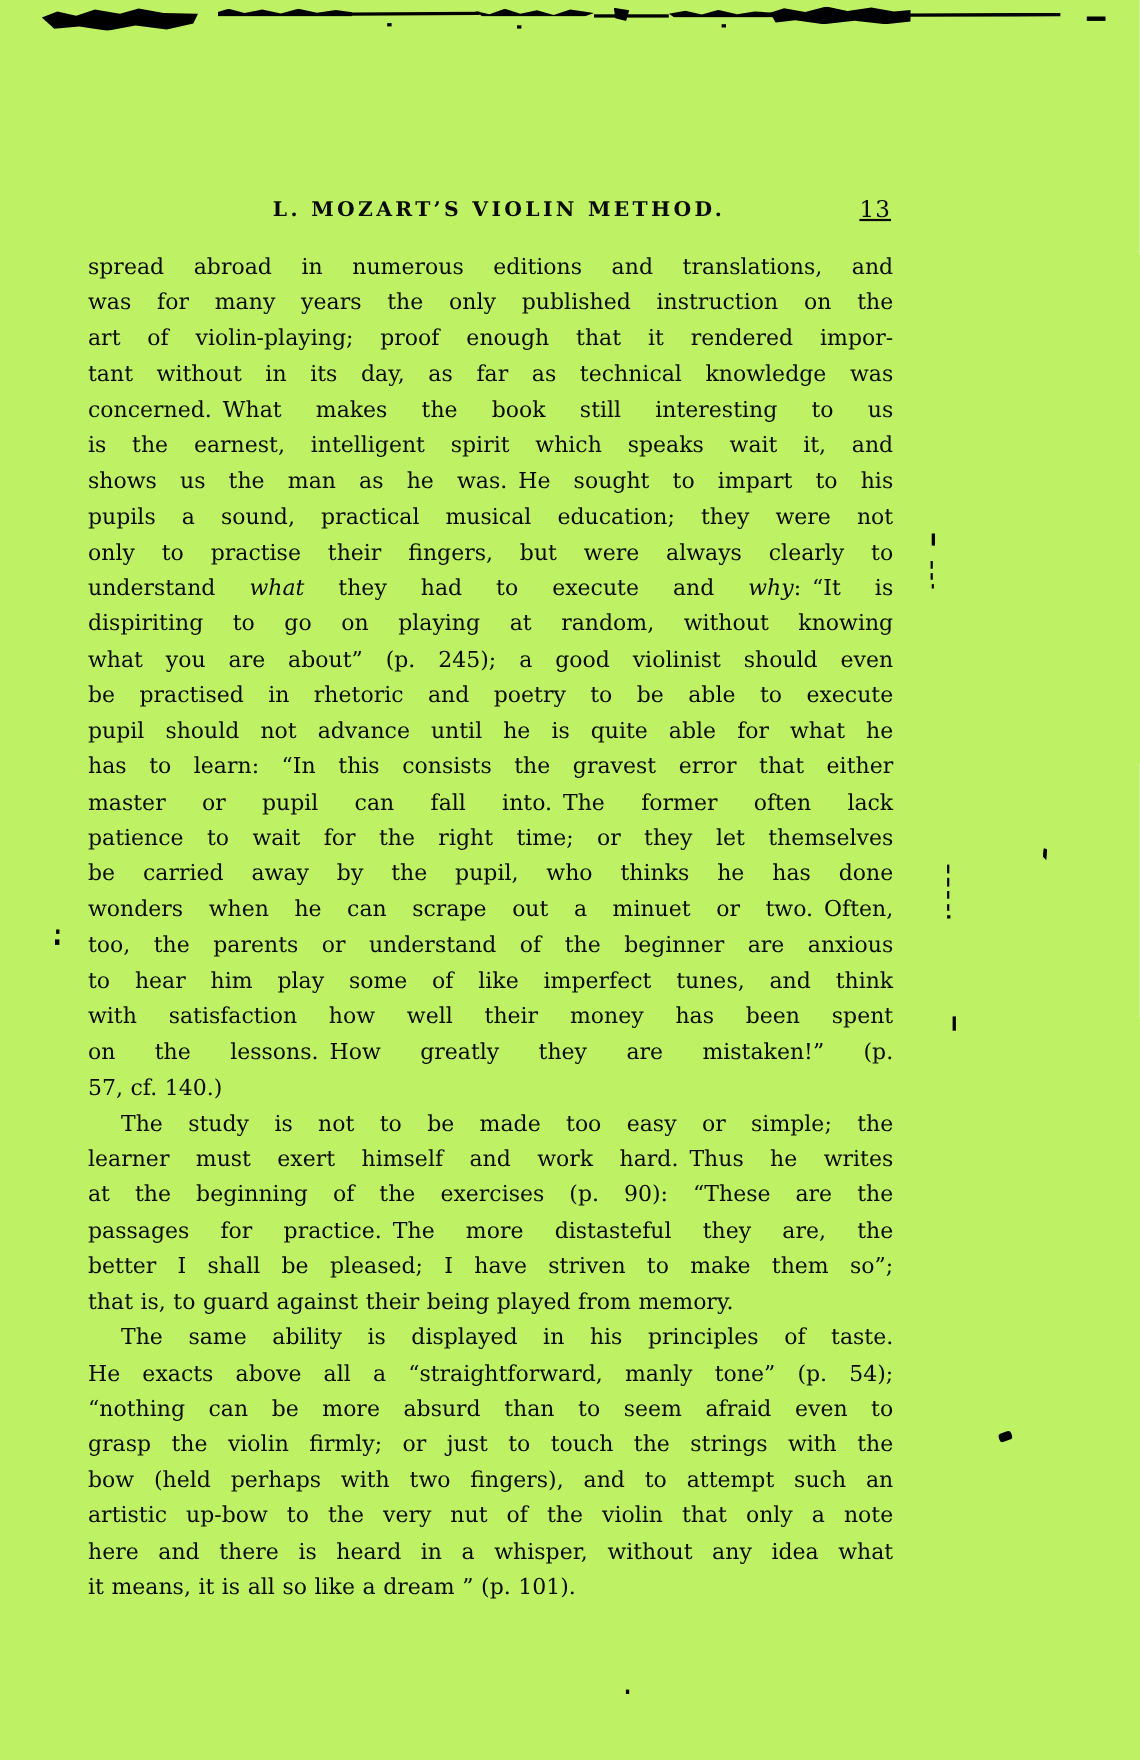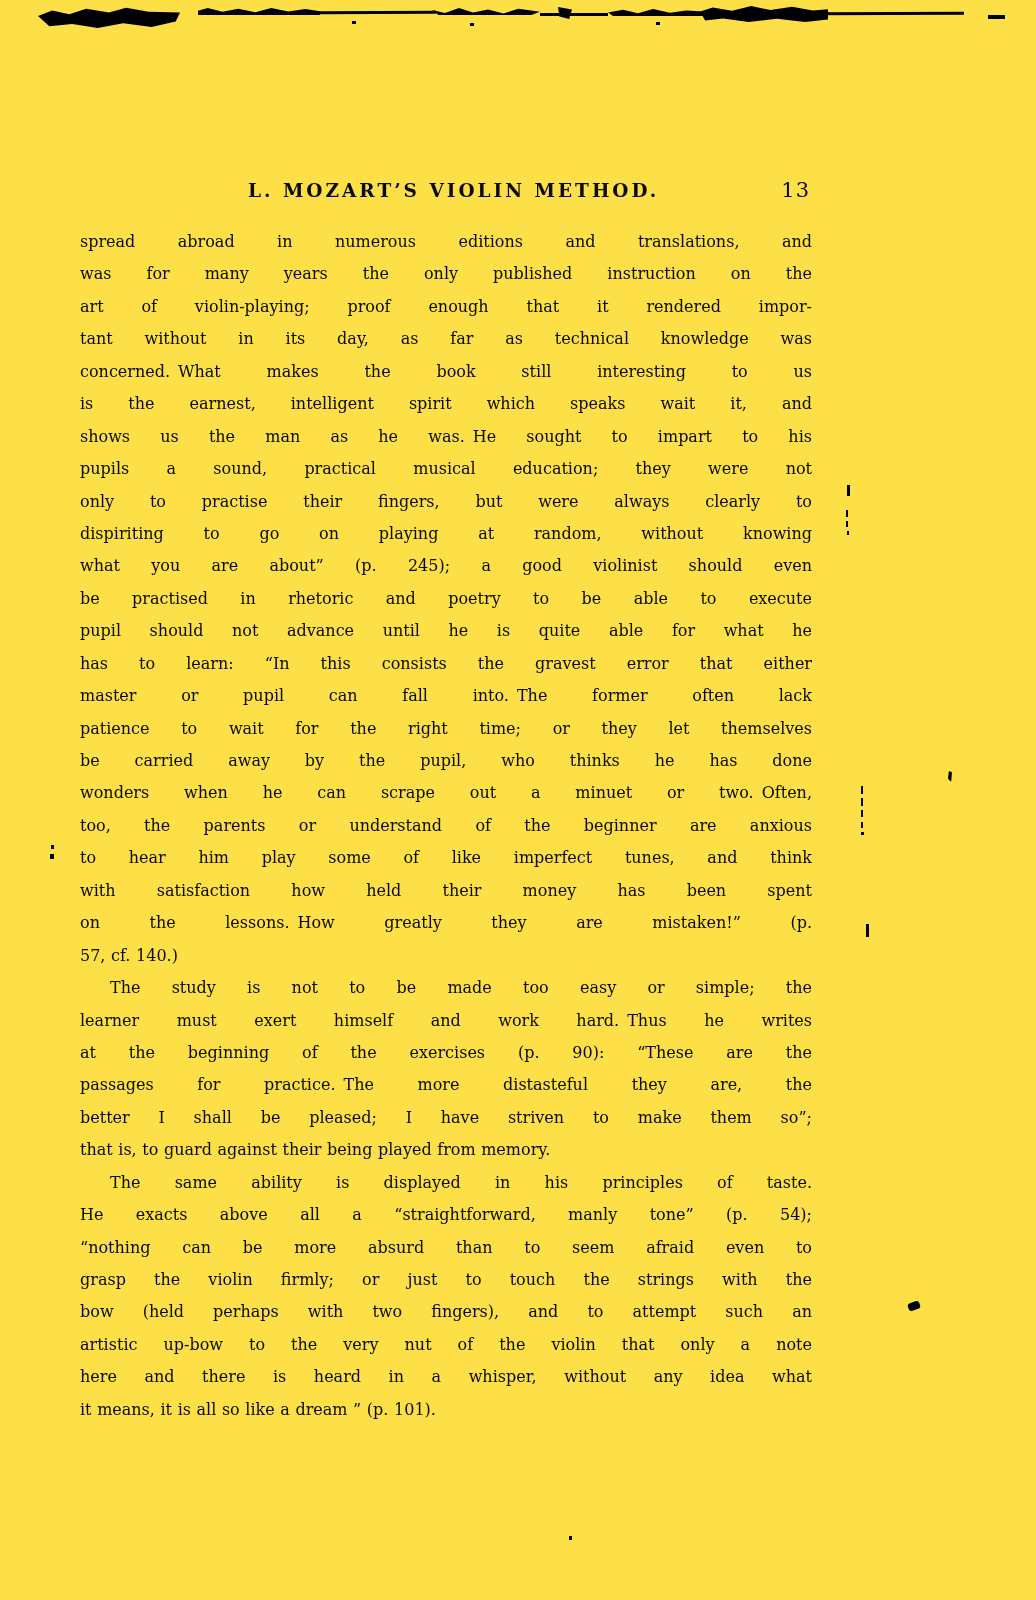--- a/index.html
+++ b/index.html
@@ -1,20 +1,20 @@
 <!DOCTYPE html>
 <html><head>
 <meta charset="utf-8">
 <style>
   html, body { margin: 0; padding: 0; background: #e8e8e8; }
   .page {
     position: relative;
     width: 1036px;
     height: 1600px;
-    background: #fde047;
+    background: #bef264;
     overflow: hidden;
     font-family: "DejaVu Serif", serif;
     color: #0a0a0a;
   }
   
   .art { position: absolute; background: #000; }
   .blob1 {
     left: 38px; top: 6px; width: 142px; height: 22px;
     clip-path: polygon(0% 45%, 10% 20%, 22% 38%, 34% 12%, 50% 30%, 62% 8%, 78% 26%, 100% 30%, 97% 70%, 80% 95%, 60% 78%, 42% 100%, 24% 82%, 8% 92%);
   }
@@ -53,26 +53,26 @@
   .m9 { left: 50px;  top: 854px; width: 4px; height: 5px; }
   
   .header { position: absolute; left: 80px; top: 180px; width: 732px; height: 30px; }
   .header-title {
     position: absolute; left: 168px; top: 0;
     font-size: 18.5px; font-weight: bold; letter-spacing: 3px;
     white-space: nowrap;
   }
   .page-number {
     position: absolute; right: 2px; top: -2px;
-    font-size: 21px; letter-spacing: 1px;
+    font-size: 21px; letter-spacing: 1px; text-decoration: underline;
   }
   
   .body-text { position: absolute; left: 80px; top: 226px; width: 732px; }
   .line {
-    font-size: 16px;
+    font-size: 20px;
     line-height: 32.45px;
     height: 32.45px;
     text-align: justify;
     text-align-last: justify;
     -moz-text-align-last: justify;
     word-spacing: 0.5px;
     white-space: nowrap;
     overflow: visible;
   }
   .line.last { text-align: left; text-align-last: left; -moz-text-align-last: left; }
@@ -122,32 +122,33 @@
   <div class="body-text">
       <div class="line">spread abroad in numerous editions and translations, and</div>
       <div class="line">was for many years the only published instruction on the</div>
       <div class="line">art of violin-playing; proof enough that it rendered impor-</div>
       <div class="line">tant without in its day, as far as technical knowledge was</div>
       <div class="line">concerned. What makes the book still interesting to us</div>
       <div class="line">is the earnest, intelligent spirit which speaks wait it, and</div>
       <div class="line">shows us the man as he was. He sought to impart to his</div>
       <div class="line">pupils a sound, practical musical education; they were not</div>
       <div class="line">only to practise their fingers, but were always clearly to</div>
+      <div class="line"><span>understand </span><span class="it">what</span><span> they had to execute and </span><span class="it">why</span><span>: “It is</span></div>
       <div class="line">dispiriting to go on playing at random, without knowing</div>
       <div class="line">what you are about” (p. 245); a good violinist should even</div>
       <div class="line">be practised in rhetoric and poetry to be able to execute</div>
       <div class="line">pupil should not advance until he is quite able for what he</div>
       <div class="line">has to learn: “In this consists the gravest error that either</div>
       <div class="line">master or pupil can fall into. The former often lack</div>
       <div class="line">patience to wait for the right time; or they let themselves</div>
       <div class="line">be carried away by the pupil, who thinks he has done</div>
       <div class="line">wonders when he can scrape out a minuet or two. Often,</div>
       <div class="line">too, the parents or understand of the beginner are anxious</div>
       <div class="line">to hear him play some of like imperfect tunes, and think</div>
-      <div class="line">with satisfaction how held their money has been spent</div>
+      <div class="line">with satisfaction how well their money has been spent</div>
       <div class="line">on the lessons. How greatly they are mistaken!” (p.</div>
       <div class="line last">57, cf. 140.)</div>
       <div class="line indent">The study is not to be made too easy or simple; the</div>
       <div class="line">learner must exert himself and work hard. Thus he writes</div>
       <div class="line">at the beginning of the exercises (p. 90): “These are the</div>
       <div class="line">passages for practice. The more distasteful they are, the</div>
       <div class="line">better I shall be pleased; I have striven to make them so”;</div>
       <div class="line last">that is, to guard against their being played from memory.</div>
       <div class="line indent">The same ability is displayed in his principles of taste.</div>
       <div class="line">He exacts above all a “straightforward, manly tone” (p. 54);</div>

